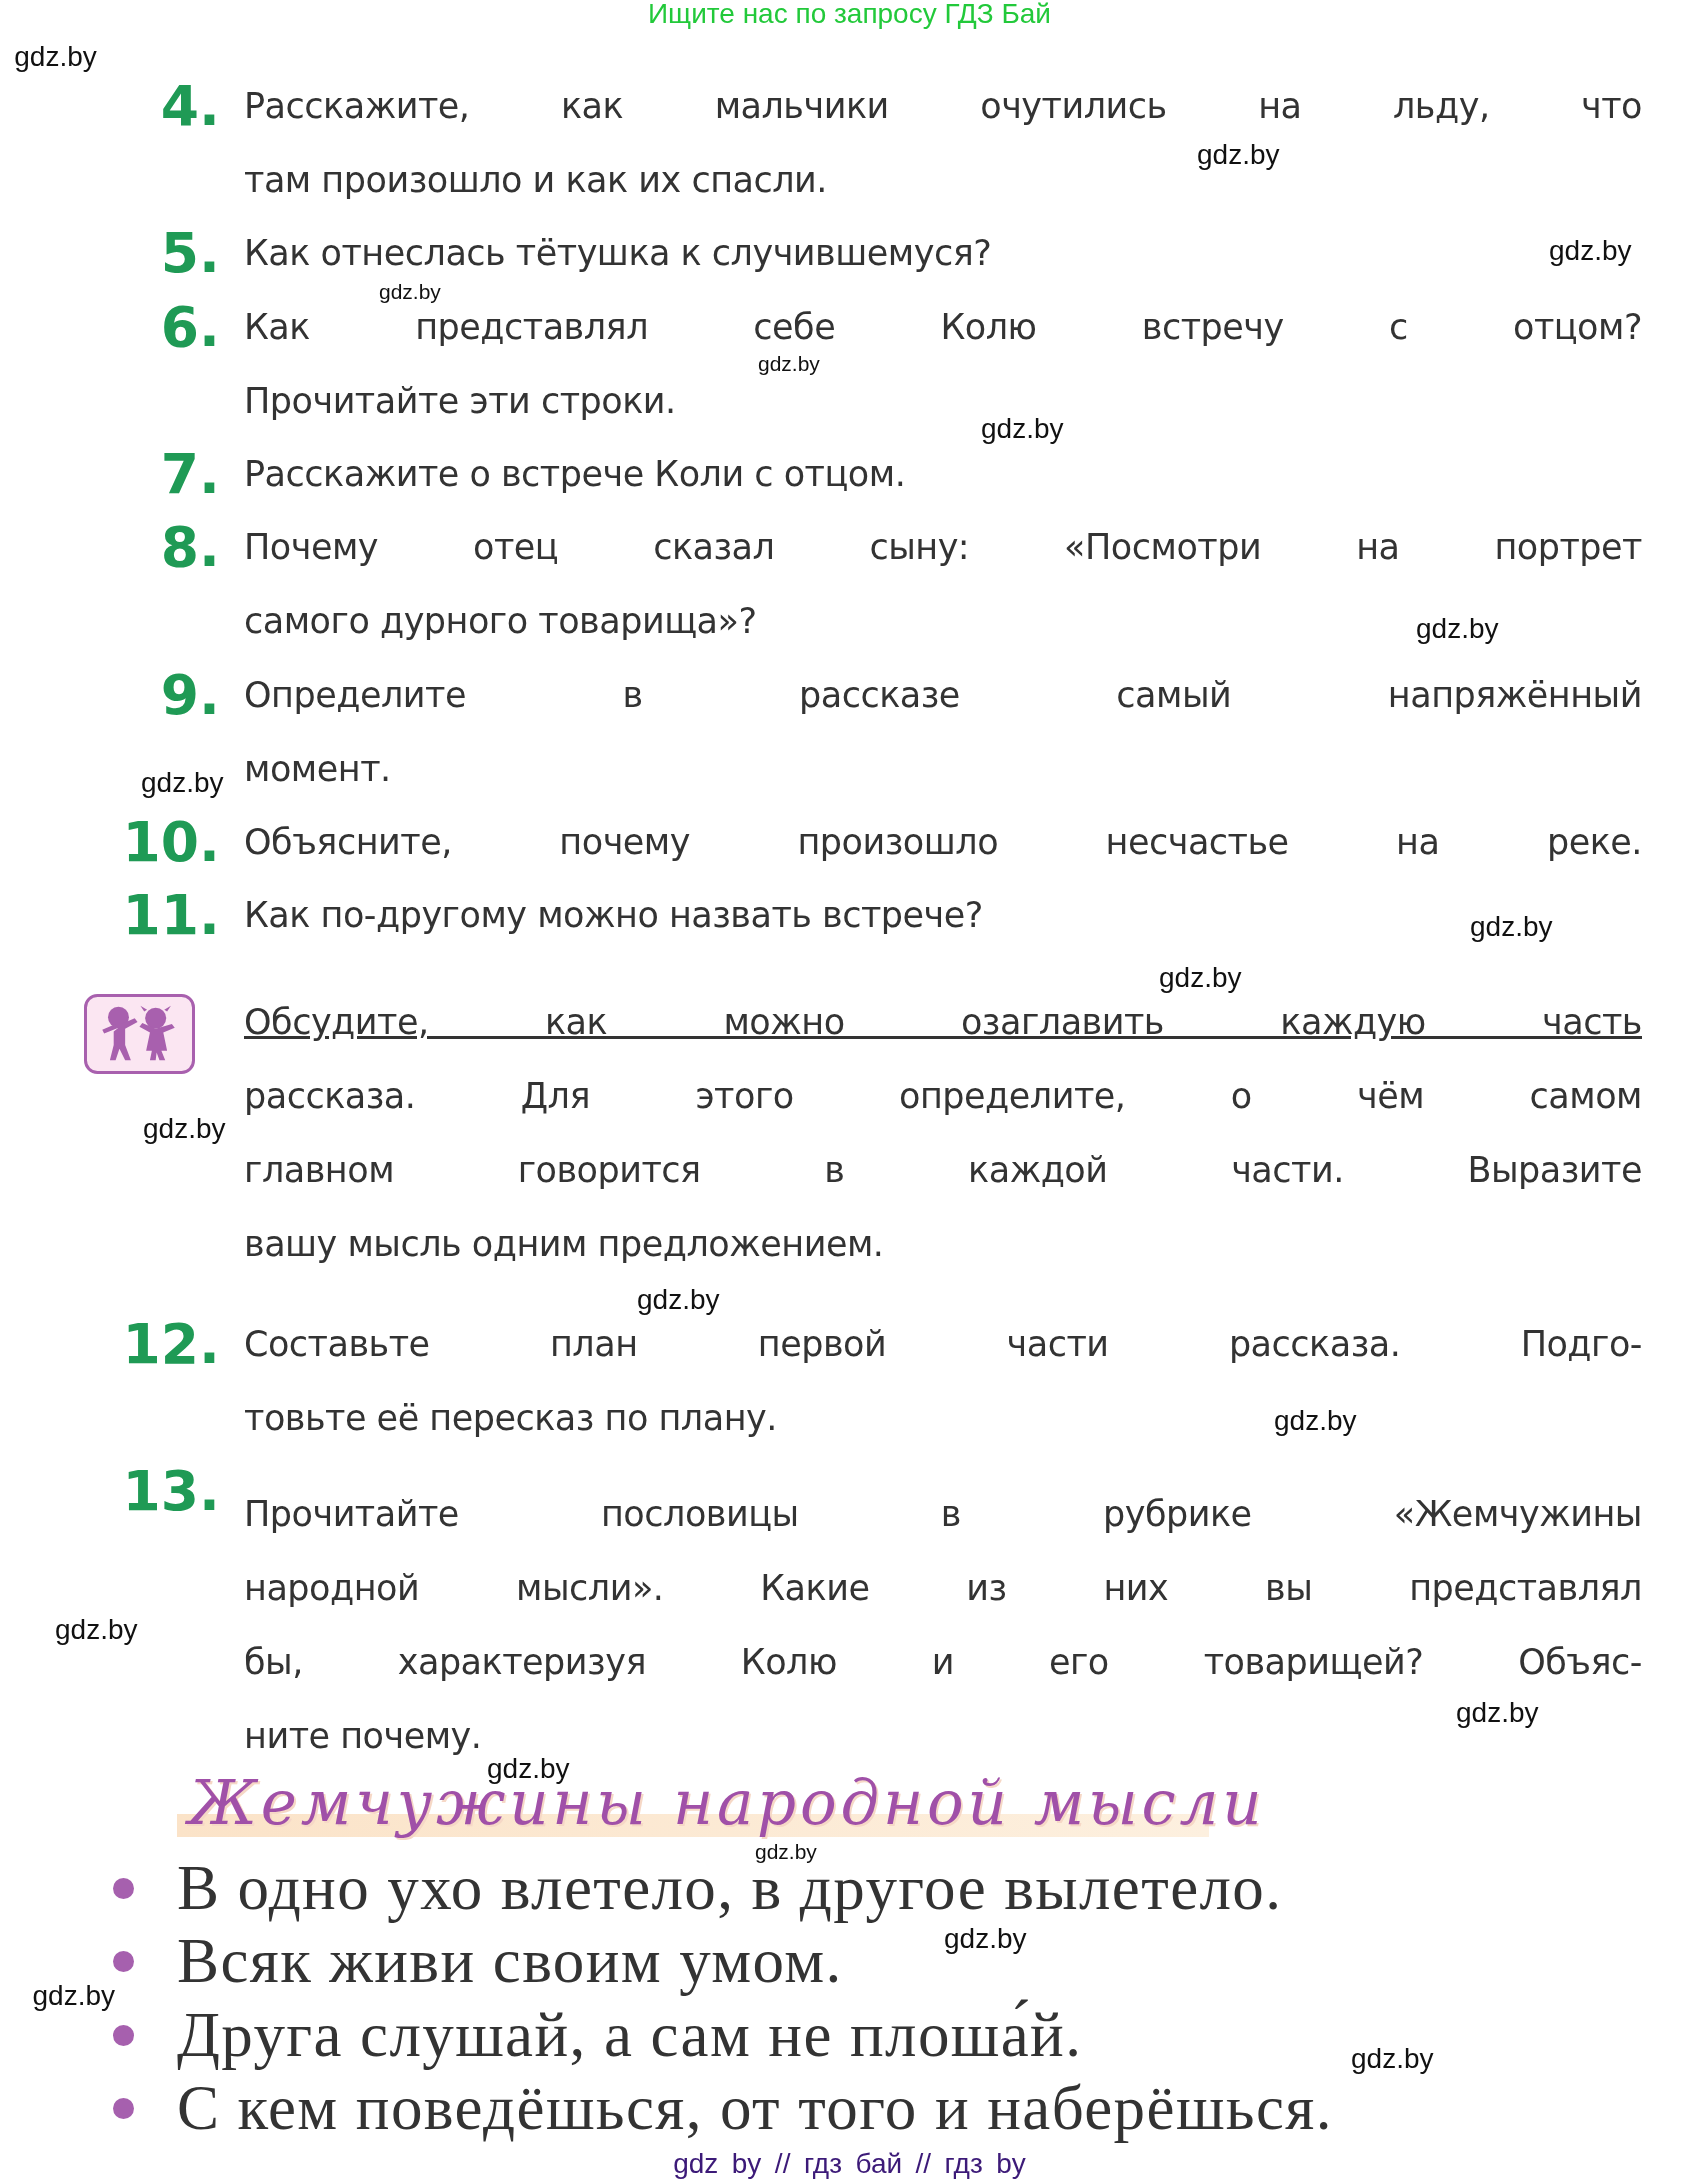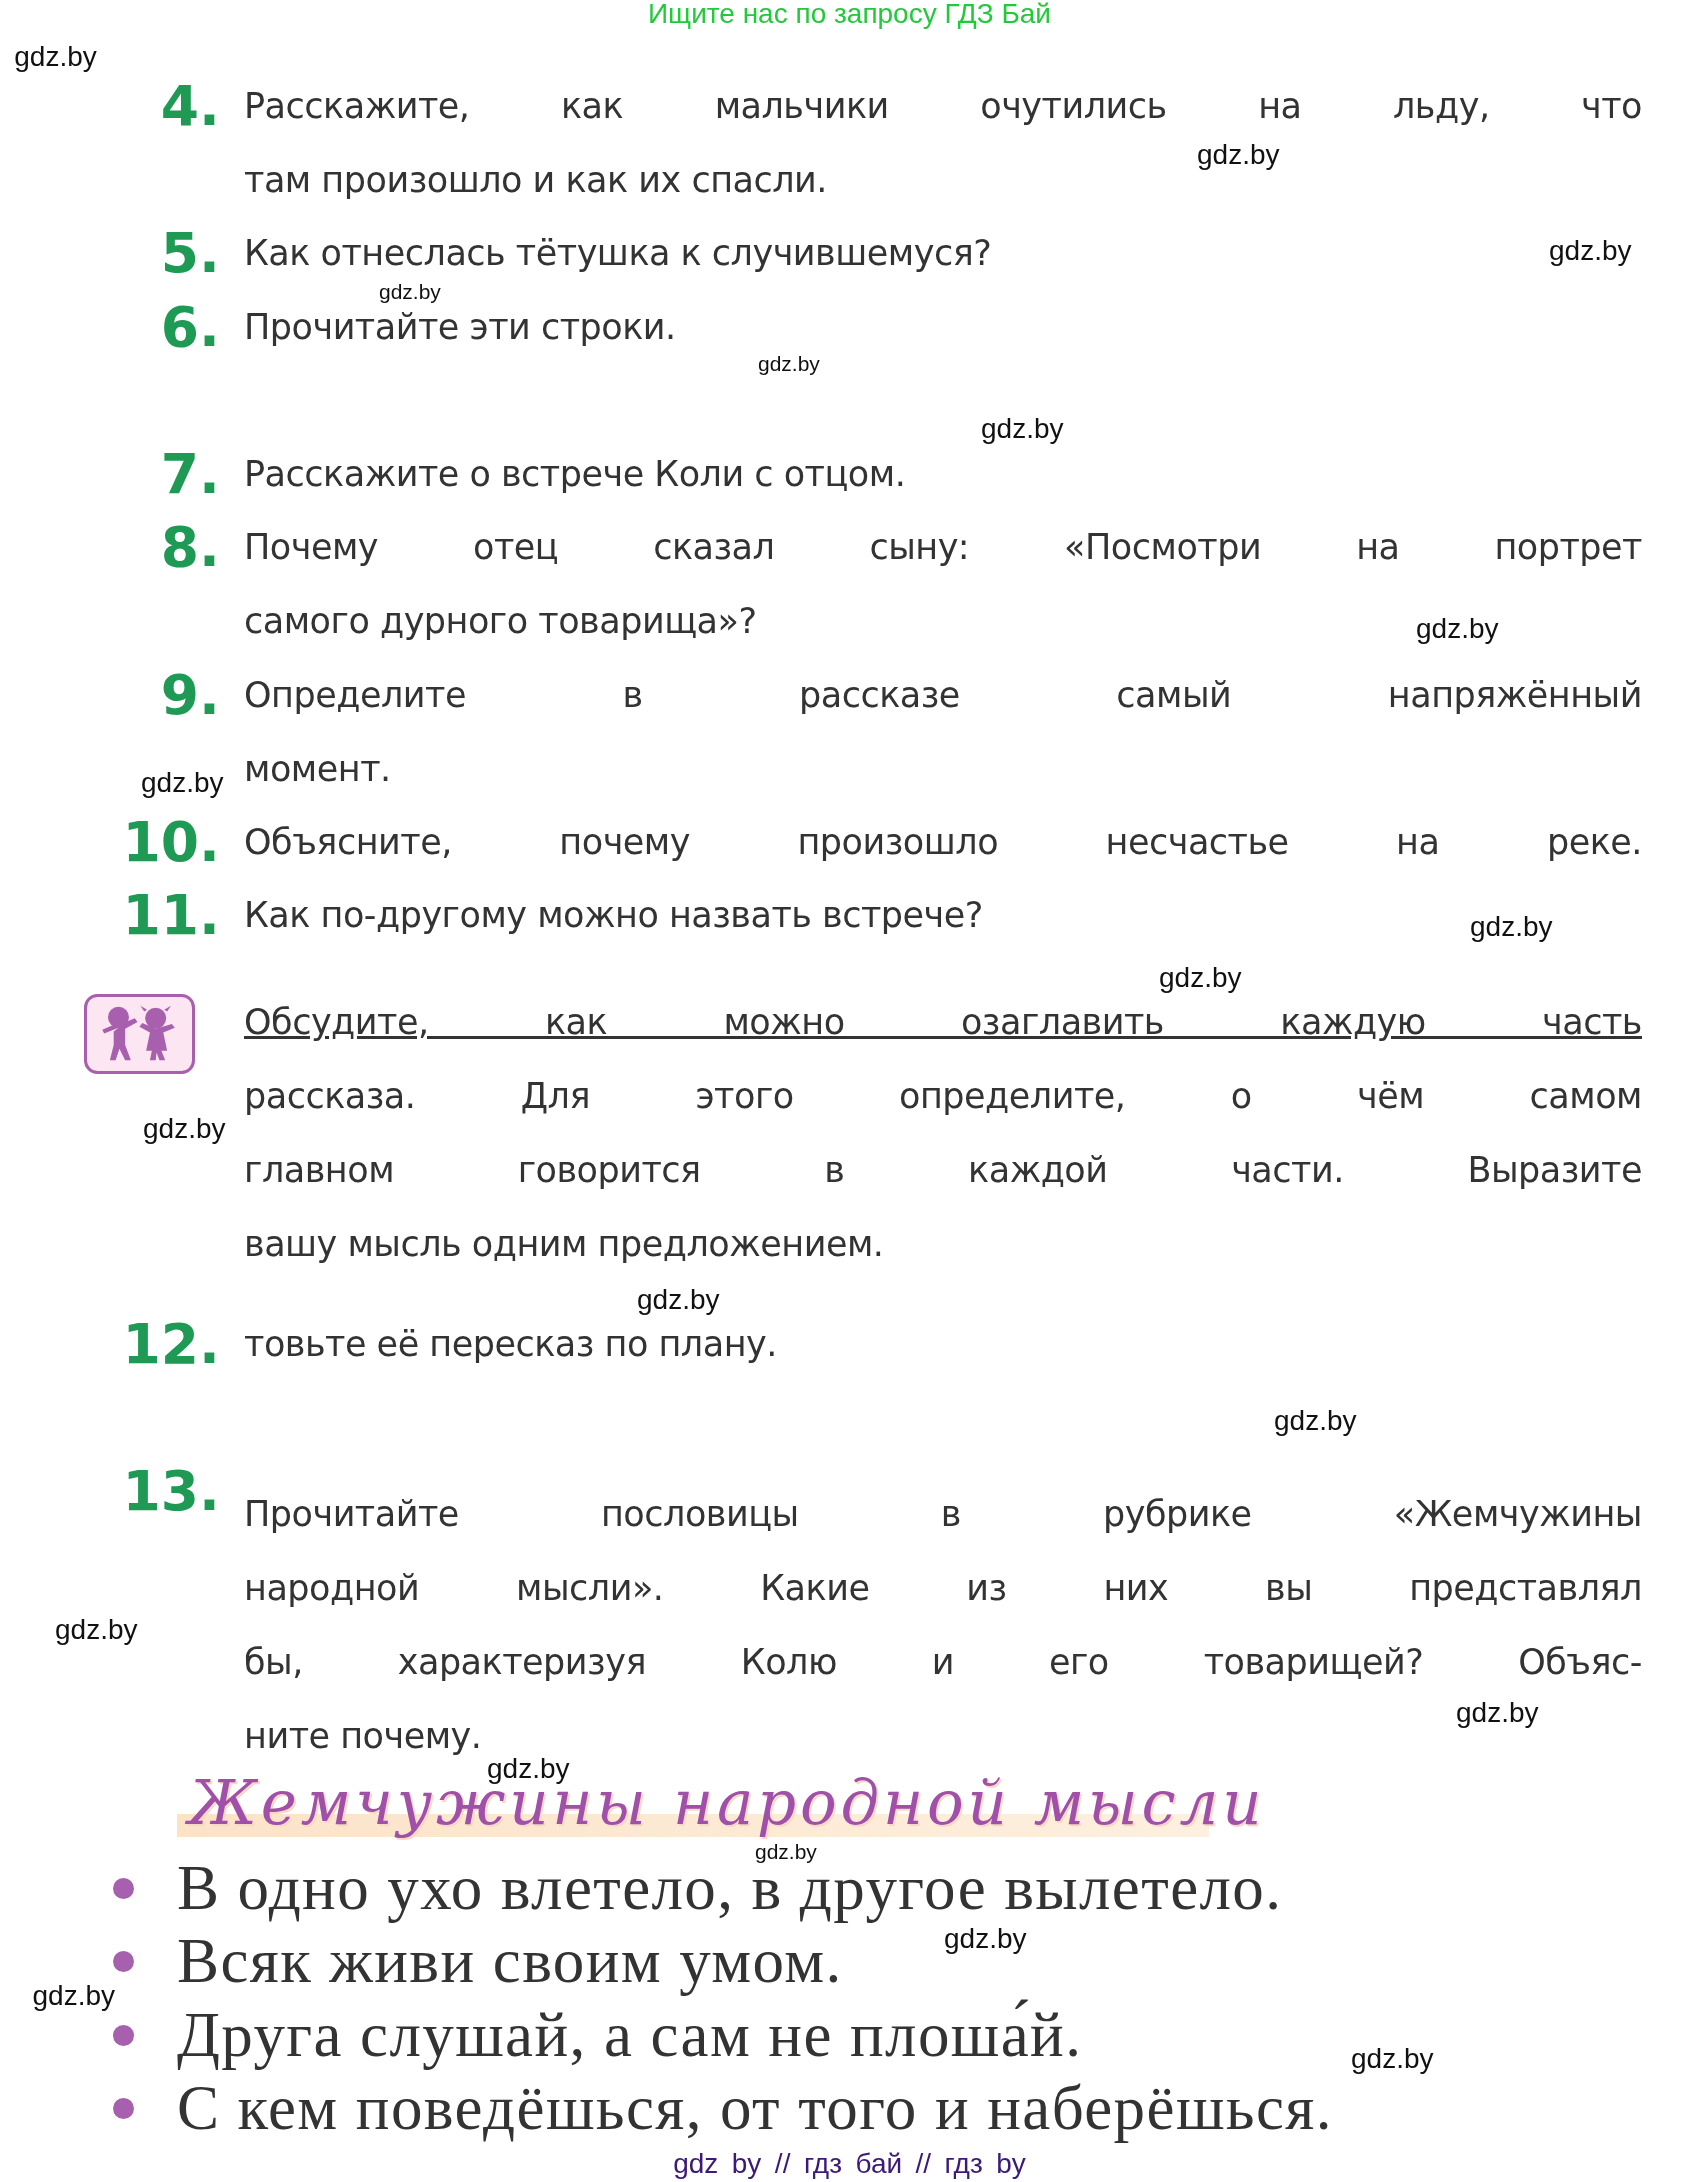--- a/index.html
+++ b/index.html
@@ -55,20 +55,21 @@
 <div class="task" style="top:216px;">
   <span class="num">5.</span>
   <div class="txt">
     <div>Как отнеслась тётушка к случившемуся?</div>
   </div>
 </div>
 
 <div class="task" style="top:290px;">
   <span class="num">6.</span>
   <div class="txt">
+    <div style="text-align-last:justify;">Как представлял себе Колю встречу с отцом?</div>
     <div>Прочитайте эти строки.</div>
   </div>
 </div>
 
 <div class="task" style="top:437px;">
   <span class="num">7.</span>
   <div class="txt">
     <div>Расскажите о встрече Коли с отцом.</div>
   </div>
 </div>
@@ -120,20 +121,21 @@
     <div style="text-align-last:justify;text-decoration:underline;">Обсудите, как можно озаглавить каждую часть</div>
     <div style="text-align-last:justify;">рассказа. Для этого определите, о чём самом</div>
     <div style="text-align-last:justify;">главном говорится в каждой части. Выразите</div>
     <div>вашу мысль одним предложением.</div>
   </div>
 </div>
 
 <div class="task" style="top:1307px;">
   <span class="num">12.</span>
   <div class="txt">
+    <div style="text-align-last:justify;">Составьте план первой части рассказа. Подго-</div>
     <div>товьте её пересказ по плану.</div>
   </div>
 </div>
 
 <div class="task" style="top:1454px;">
   <span class="num">13.</span>
   <div class="txt">
     <div style="text-align-last:justify;margin-top:23px;">Прочитайте пословицы в рубрике «Жемчужины</div>
     <div style="text-align-last:justify;">народной мысли». Какие из них вы представлял</div>
     <div style="text-align-last:justify;">бы, характеризуя Колю и его товарищей? Объяс-</div>

